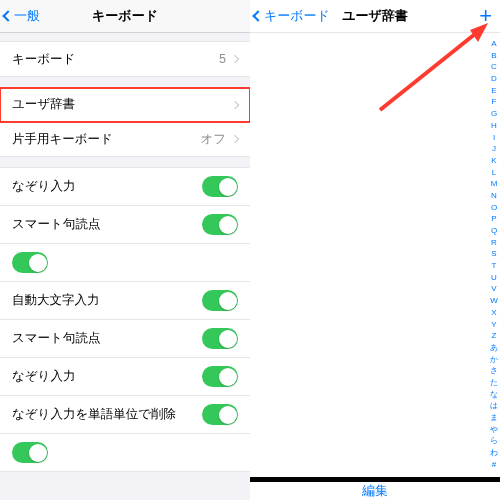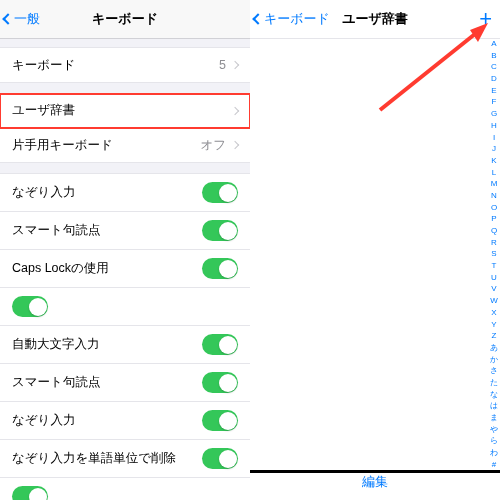--- a/index.html
+++ b/index.html
@@ -1,39 +1,39 @@
 <!DOCTYPE html>
 <html><head>
 <meta charset="utf-8">
 <style>
 * { margin: 0; padding: 0; box-sizing: border-box; }
 body { font-family: -apple-system, "Hiragino Sans", sans-serif; background: #fff; width: 500px; height: 500px; overflow: hidden; }
 .container { display: flex; width: 500px; height: 500px; }
 .pane { width: 250px; height: 500px; background: #f2f2f7; overflow: hidden; position: relative; }
 .pane.right { background: #fff; }
-.navbar { height: 39px; display: flex; align-items: center; justify-content: center; position: relative; background: #f8f8f8; border-bottom: 1px solid #d1d1d6; }
+.navbar { height: 33px; display: flex; align-items: center; justify-content: center; position: relative; background: #f8f8f8; border-bottom: 1px solid #d1d1d6; }
 .pane.right .navbar { background: #fff; border-bottom: 1px solid #e5e5ea; }
 .nav-title { font-size: 13px; font-weight: 600; color: #000; }
 .nav-back { position: absolute; left: 4px; display: flex; align-items: center; color: #007aff; font-size: 13px; }
 .nav-add { position: absolute; right: 8px; color: #007aff; font-size: 22px; font-weight: 300; line-height: 1; }
 .chevron-left { display: inline-block; width: 8px; height: 8px; border-left: 2px solid #007aff; border-bottom: 2px solid #007aff; transform: rotate(45deg); margin-right: 2px; }
 .chevron-right { display: inline-block; width: 6px; height: 6px; border-right: 1.5px solid #c7c7cc; border-top: 1.5px solid #c7c7cc; transform: rotate(45deg); }
 .content { height: calc(100% - 33px); overflow-y: auto; }
 .group { background: #fff; margin-top: 10px; border-top: 1px solid #e5e5ea; border-bottom: 1px solid #e5e5ea; }
 .group.first { margin-top: 8px; }
 .row { display: flex; align-items: center; justify-content: space-between; padding: 8px 12px; min-height: 34px; border-bottom: 1px solid #e5e5ea; }
 .row:last-child { border-bottom: none; }
 .row-label { font-size: 12.5px; color: #000; }
 .row-val { font-size: 12.5px; color: #8e8e93; display: flex; align-items: center; gap: 6px; }
 .row.highlight { outline: 2.5px solid #ff3b30; outline-offset: -1px; position: relative; z-index: 2; }
 .toggle { width: 36px; height: 21px; background: #34c759; border-radius: 11px; position: relative; }
 .toggle::after { content: ''; position: absolute; width: 18px; height: 18px; background: #fff; border-radius: 50%; top: 1.5px; right: 1.5px; box-shadow: 0 1px 2px rgba(0,0,0,0.2); }
 .index-bar { position: absolute; right: 1px; top: 40px; bottom: 30px; width: 10px; display: flex; flex-direction: column; justify-content: space-between; align-items: center; }
 .index-bar span { font-size: 8px; color: #007aff; line-height: 1.1; }
-.toolbar { position: absolute; bottom: 0; left: 0; right: 0; height: 30px; display: flex; align-items: flex-start; justify-content: center; border-top: 3px solid #000000; background: #fff; }
+.toolbar { position: absolute; bottom: 0; left: 0; right: 0; height: 23px; display: flex; align-items: flex-start; justify-content: center; border-top: 5px solid #000000; background: #fff; }
 .toolbar-btn { font-size: 13px; color: #007aff; }
 .arrow { position: absolute; pointer-events: none; z-index: 10; }
 </style>
 </head>
 <body>
 
 <div class="container">
 
   <div class="pane">
     <div class="navbar">
@@ -68,24 +68,20 @@
           </span>
         </div>
       </div>
       <div class="group" id="toggle-group">
           <div class="row">
             <span class="row-label">なぞり入力</span>
             <span class="toggle"></span>
           </div>
           <div class="row">
             <span class="row-label">スマート句読点</span>
-            <span class="toggle"></span>
-          </div>
-          <div class="row">
-            <span class="row-label">Caps Lockの使用</span>
             <span class="toggle"></span>
           </div>
           <div class="row">
             <span class="toggle"></span>
           </div>
           <div class="row">
             <span class="row-label">自動大文字入力</span>
             <span class="toggle"></span>
           </div>
           <div class="row">

